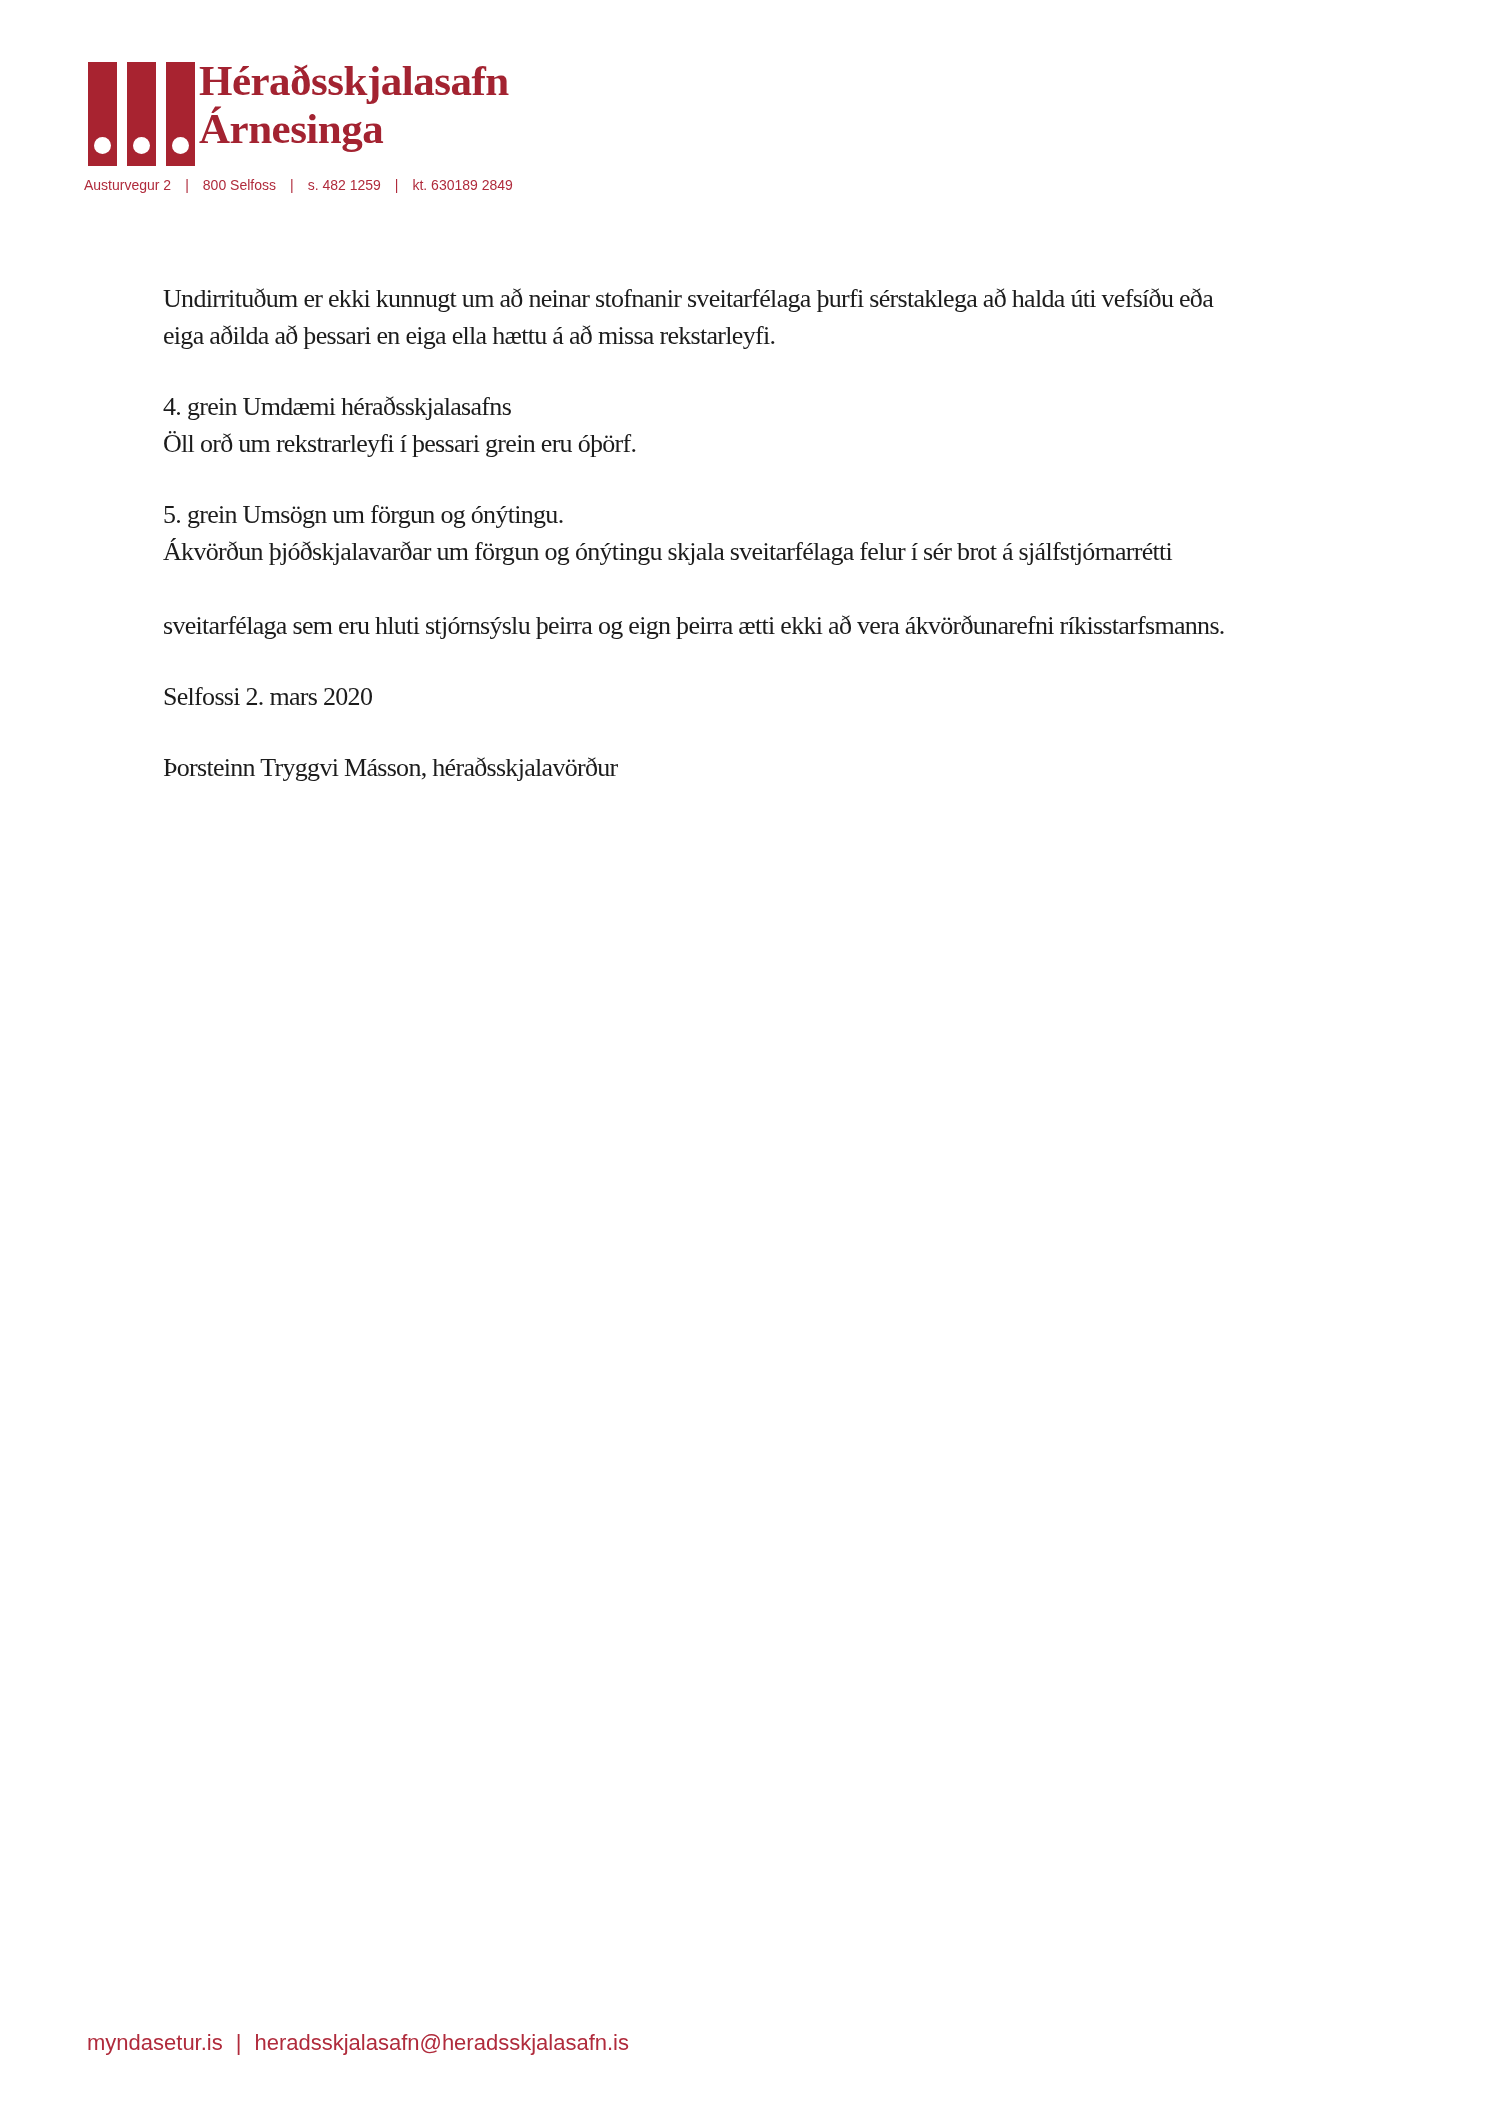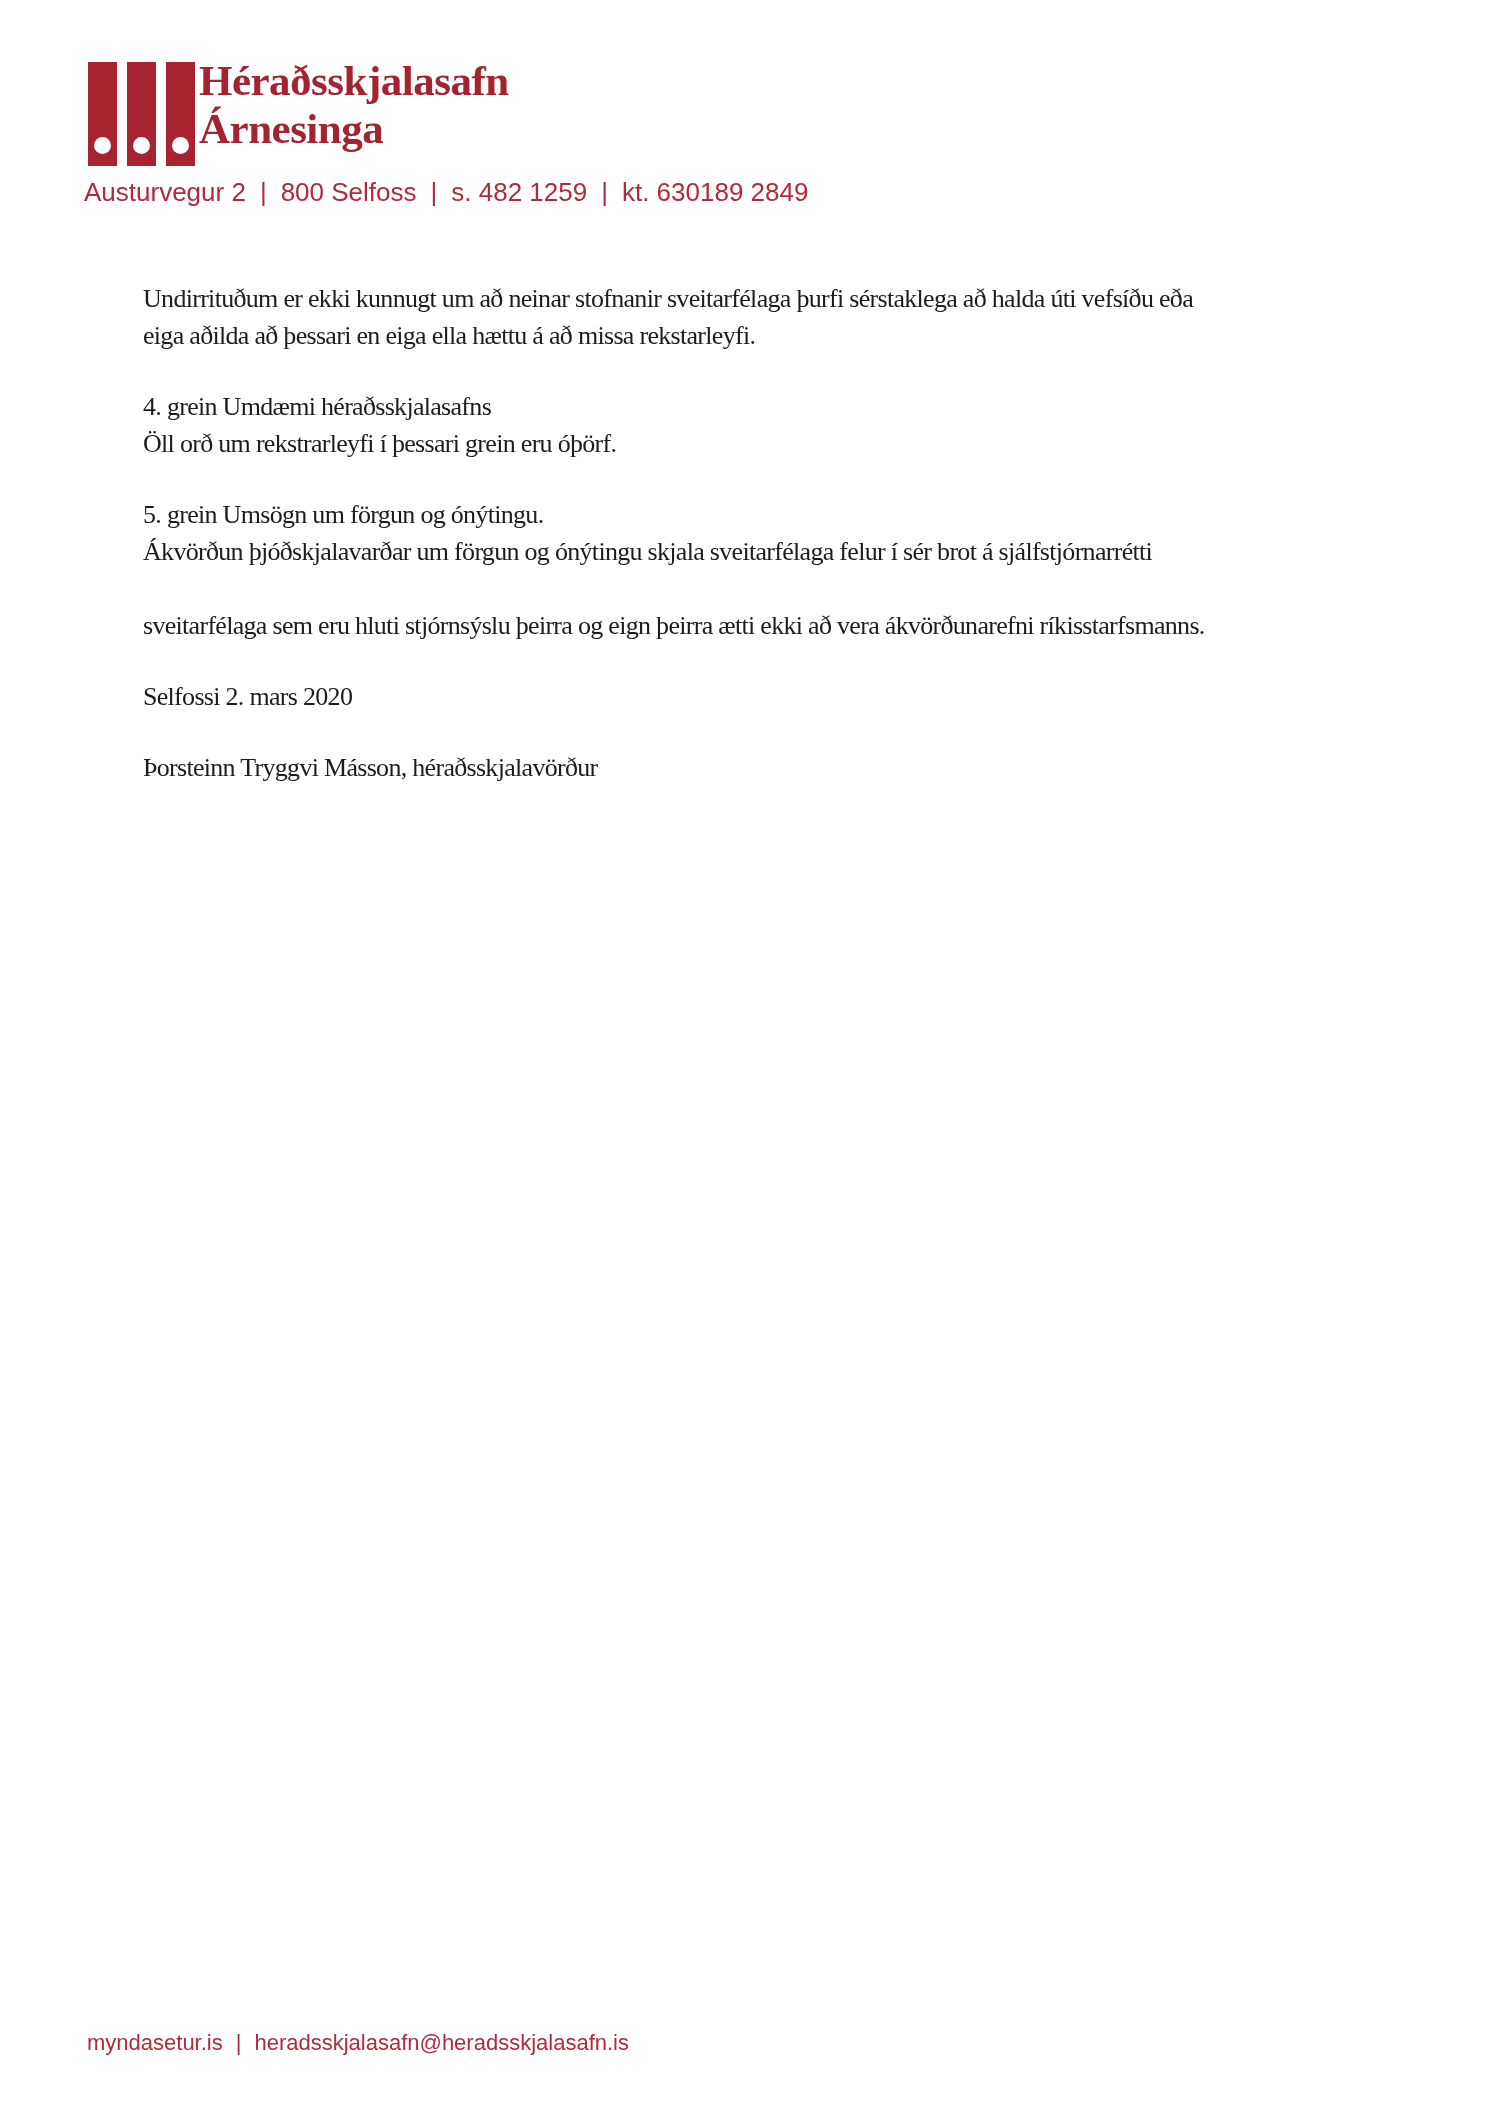--- a/index.html
+++ b/index.html
@@ -37,21 +37,21 @@
     color:#A32331;
     font-weight:bold;
     font-size:43px;
     line-height:48px;
     letter-spacing:-0.5px;
   }
   .contact-line{
     position:absolute;
     left:84px; top:177px;
     font-family:"Liberation Sans","DejaVu Sans",sans-serif;
-    font-size:26px;
+    font-size:14px;
     color:#B02B3C;
     white-space:nowrap;
   }
   .contact-line .sep{
     display:inline-block;
     margin:0 14px;
     color:#B02B3C;
   }
   
   .letter-body{
@@ -61,20 +61,21 @@
     font-size:26px;
     line-height:37px;
     letter-spacing:-0.7px;
     color:#1C1C1C;
   }
   .letter-body p{
     margin:0 0 34px 0;
   }
   .letter-body .line{
     white-space:nowrap;
+    margin-left:20px;
   }
   
   .footer-line{
     position:absolute;
     left:87px; top:2030px;
     font-family:"Liberation Sans","DejaVu Sans",sans-serif;
     font-size:22px;
     color:#B02B3C;
     white-space:nowrap;
     text-align:right;

